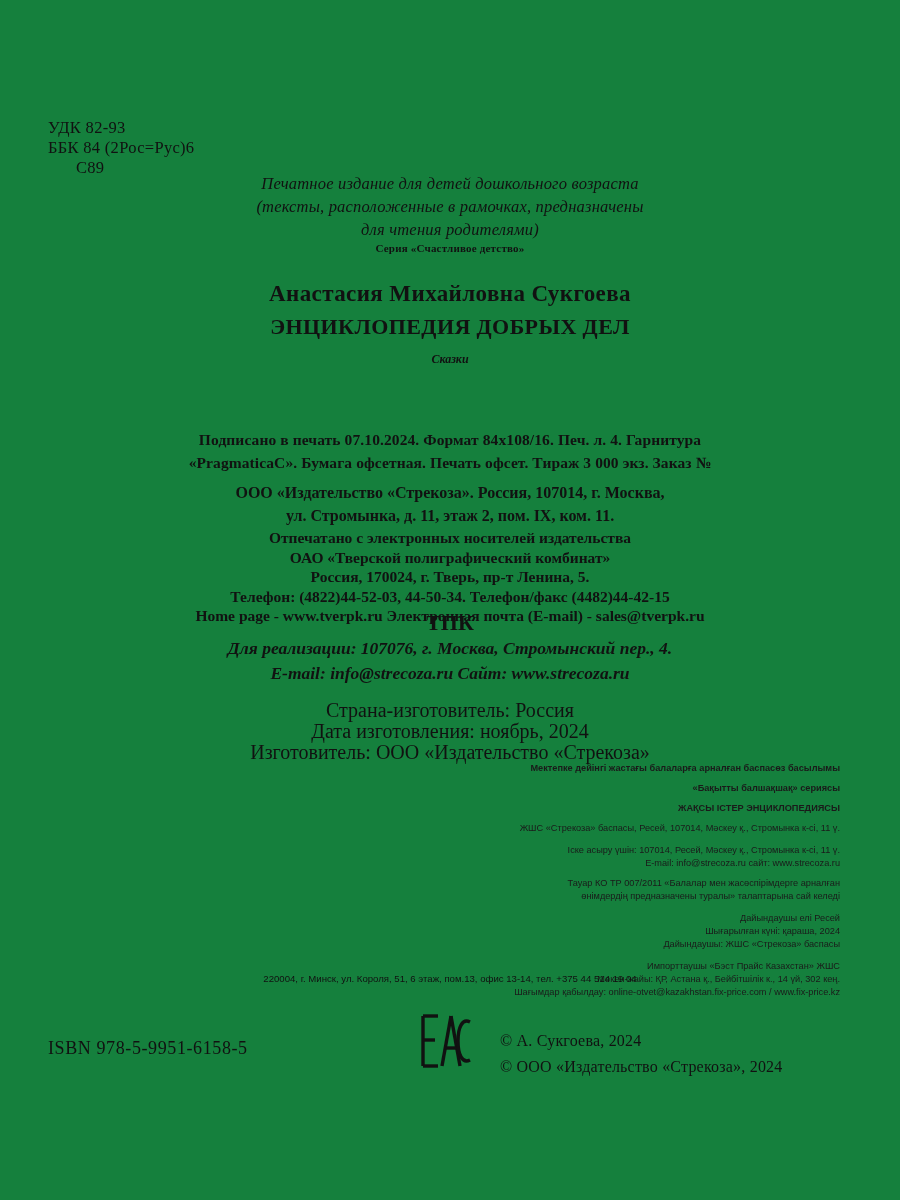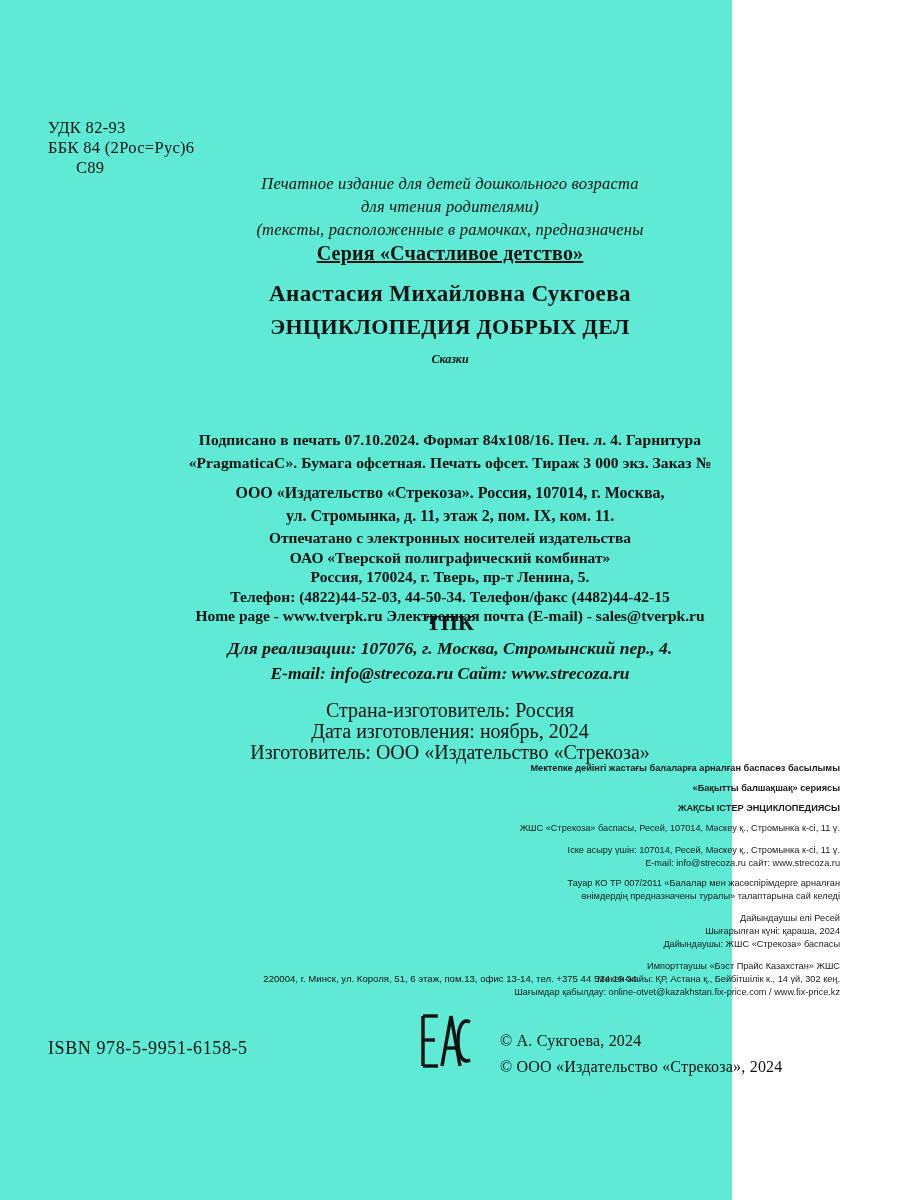--- a/index.html
+++ b/index.html
@@ -11,23 +11,23 @@
     width: 900px;
     height: 1200px;
     position: relative;
     font-family: "Liberation Serif", serif;
     color: #111111;
     overflow: hidden;
   }
   .page {
     position: absolute;
     left: 0; top: 0;
-    width: 732px;
+    width: 900px;
     height: 1200px;
-    background: #5eead4;
+    background: #15803d;
   }
   .udk-block {
     position: absolute;
     left: 48px;
     top: 118px;
     font-family: "Liberation Serif", serif;
     font-size: 16.5px;
     line-height: 20px;
     letter-spacing: 0.3px;
   }
@@ -43,24 +43,23 @@
     width: 600px;
     font-style: italic;
     font-size: 16.5px;
     line-height: 23px;
     letter-spacing: 0.2px;
   }
 
   .series {
     position: absolute;
     left: 150px; top: 242px; width: 600px;
-    font-size: 20px;
+    font-size: 11px;
     font-weight: bold;
     letter-spacing: 0.2px;
-    text-decoration: underline;
   }
   .author {
     position: absolute;
     left: 120px; top: 281px; width: 660px;
     font-size: 23px;
     font-weight: bold;
     letter-spacing: 0.4px;
   }
   .title {
     position: absolute;
@@ -191,22 +190,22 @@
 <div class="page">
 
   <div class="udk-block">
     <div>УДК 82-93</div>
     <div>ББК 84 (2Рос=Рус)6</div>
     <div class="udk-c89">С89</div>
   </div>
 
   <div class="italic-intro blk">
     <div>Печатное издание для детей дошкольного возраста</div>
+    <div>(тексты, расположенные в рамочках, предназначены</div>
     <div>для чтения родителями)</div>
-    <div>(тексты, расположенные в рамочках, предназначены</div>
   </div>
 
   <div class="series blk">Серия «Счастливое детство»</div>
   <div class="author blk">Анастасия Михайловна Сукгоева</div>
   <div class="title blk">ЭНЦИКЛОПЕДИЯ ДОБРЫХ ДЕЛ</div>
   <div class="subtitle blk">Сказки</div>
 
   <div class="imprint blk">
     <div>Подписано в печать 07.10.2024. Формат 84х108/16. Печ. л. 4. Гарнитура</div>
     <div>«PragmaticaC». Бумага офсетная. Печать офсет. Тираж 3 000 экз. Заказ №</div>

